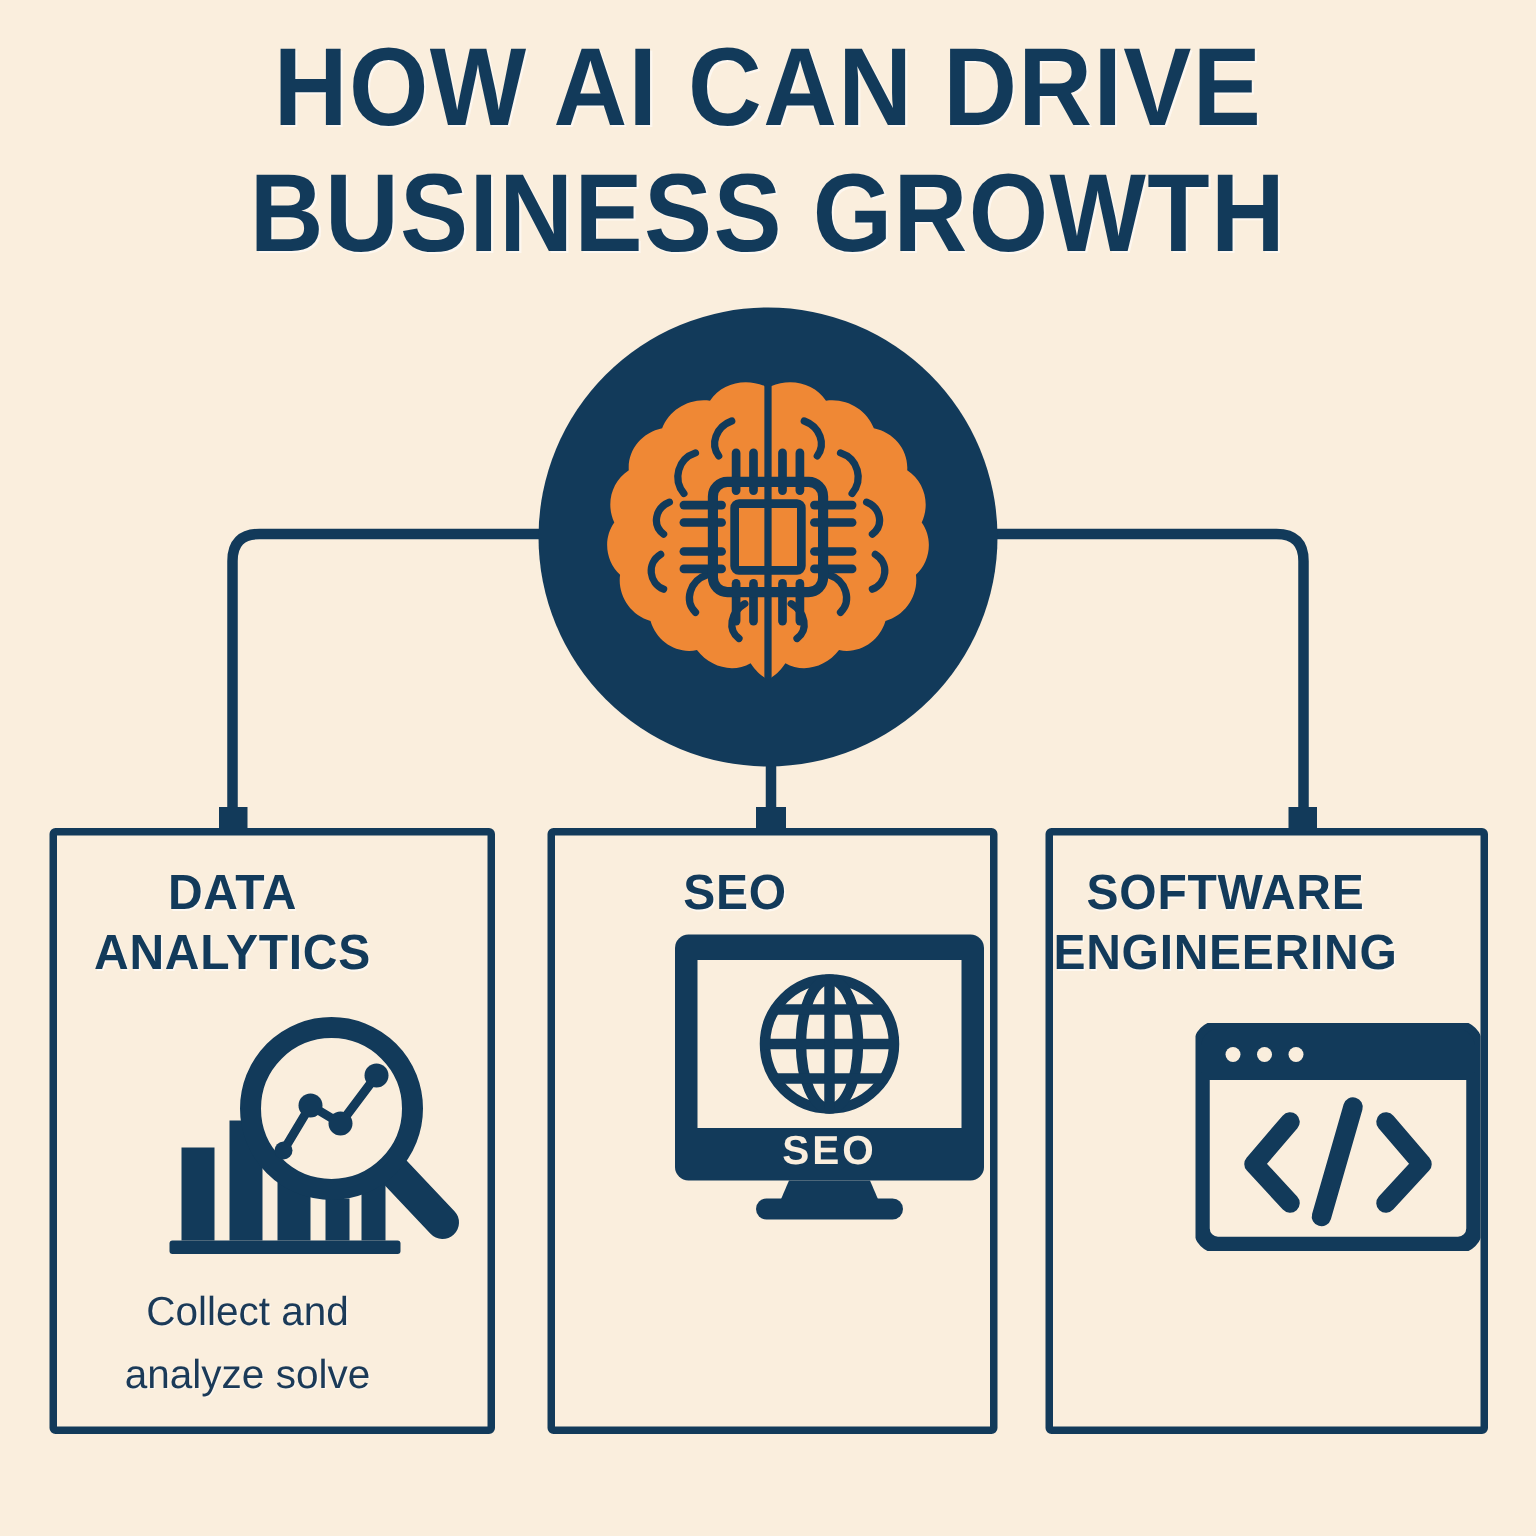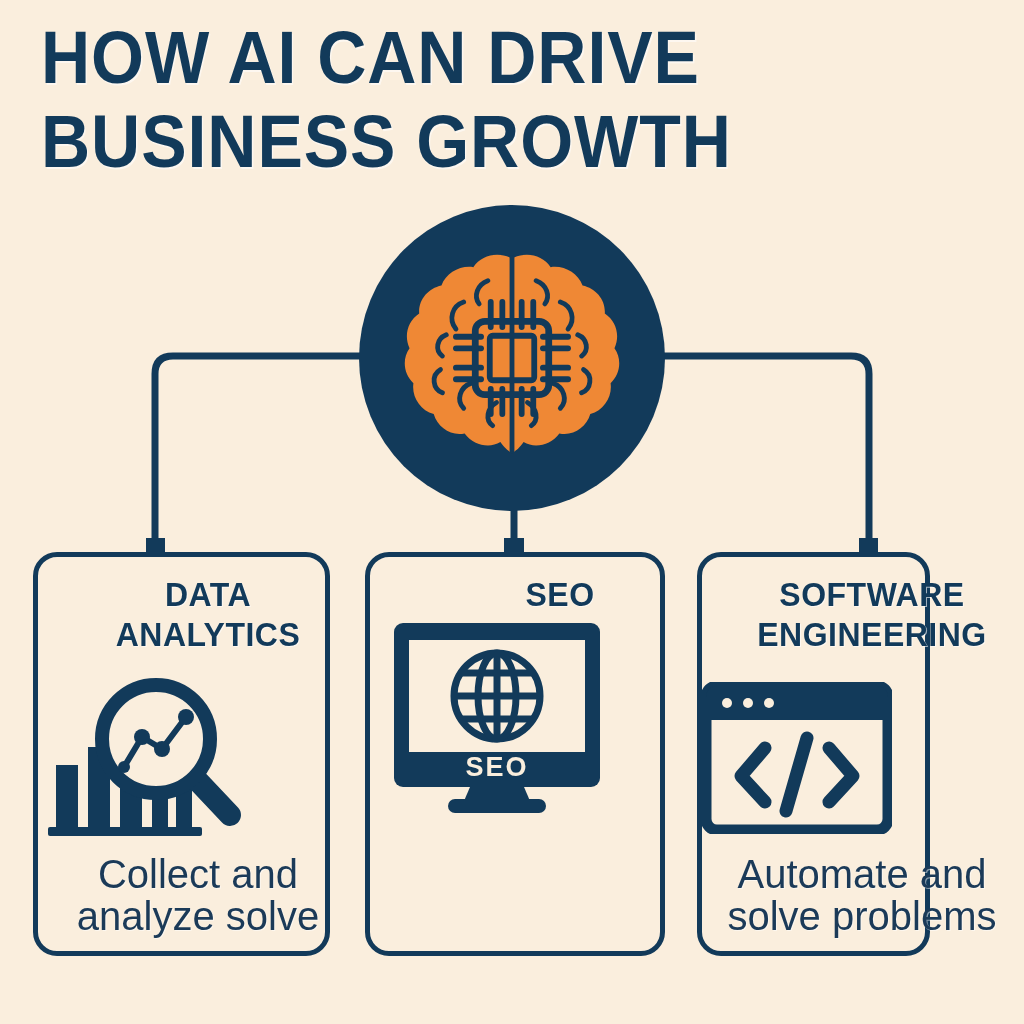--- a/index.html
+++ b/index.html
@@ -19,20 +19,21 @@
     height: 1024px;
     background: #faeedd;
   }
 
   
   .title-block {
     position: absolute;
     left: 0;
     top: 16px;
     width: 1024px;
+    text-align: center;
   }
   .title-line {
     display: block;
     font-family: "Liberation Sans Narrow", "Liberation Sans", sans-serif;
     font-weight: bold;
     font-size: 74px;
     line-height: 84px;
     letter-spacing: 1px;
     color: #123A5A;
     transform: scaleX(0.92);
@@ -69,30 +70,30 @@
     top: 50%;
     transform: translate(-50%, -50%);
   }
 
   
   .card {
     position: absolute;
     top: 552px;
     height: 404px;
     border: 5px solid #123A5A;
-    border-radius: 24px;
+    border-radius: 4px;
     background: #faeedd;
     box-sizing: border-box;
     display: flex;
     flex-direction: column;
-    align-items: flex-start;
+    align-items: flex-end;
   }
   .card-1 { left: 33px;  width: 297px; }
   .card-2 { left: 365px; width: 300px; padding-left: 20px; }
-  .card-3 { left: 697px; width: 233px; }
+  .card-3 { left: 697px; width: 295px; }
 
   .card-title {
     margin-top: 18px;
     font-family: "Liberation Sans Narrow", "Liberation Sans", sans-serif;
     font-weight: bold;
     font-size: 33px;
     line-height: 40px;
     letter-spacing: 0.5px;
     color: #123A5A;
     text-align: center;
@@ -108,21 +109,21 @@
     height: 190px;
     display: flex;
     align-items: center;
     justify-content: center;
   }
 
   .card-caption {
     margin-top: auto;
     margin-bottom: 30px;
     font-family: "Liberation Sans Narrow", "Liberation Sans", sans-serif;
-    font-size: 40px;
+    font-size: 27px;
     line-height: 42px;
     color: #1B3A58;
     text-align: center;
     width: 320px;
     text-shadow: 1px 1px 0 rgba(255,255,255,0.5);
     white-space: nowrap;
   }
   .card-caption .cap-line { display: block; }
 
   .seo-label {
@@ -318,19 +319,15 @@
           <circle cx="67" cy="21" r="5"></circle>
         </g>
 
         <g stroke="#123A5A" stroke-width="13" fill="none" stroke-linecap="round" stroke-linejoin="round">
           <path d="M63 66 L39 94 L63 120"></path>
           <path d="M127 66 L151 94 L127 120"></path>
           <path d="M105 56 L84 129"></path>
         </g>
       </svg>
     </div>
-    <div class="card-caption">
-      <span class="cap-line">Automate and</span>
-      <span class="cap-line">solve problems</span>
-    </div>
   </div>
 
 </div>
 
 </body></html>

